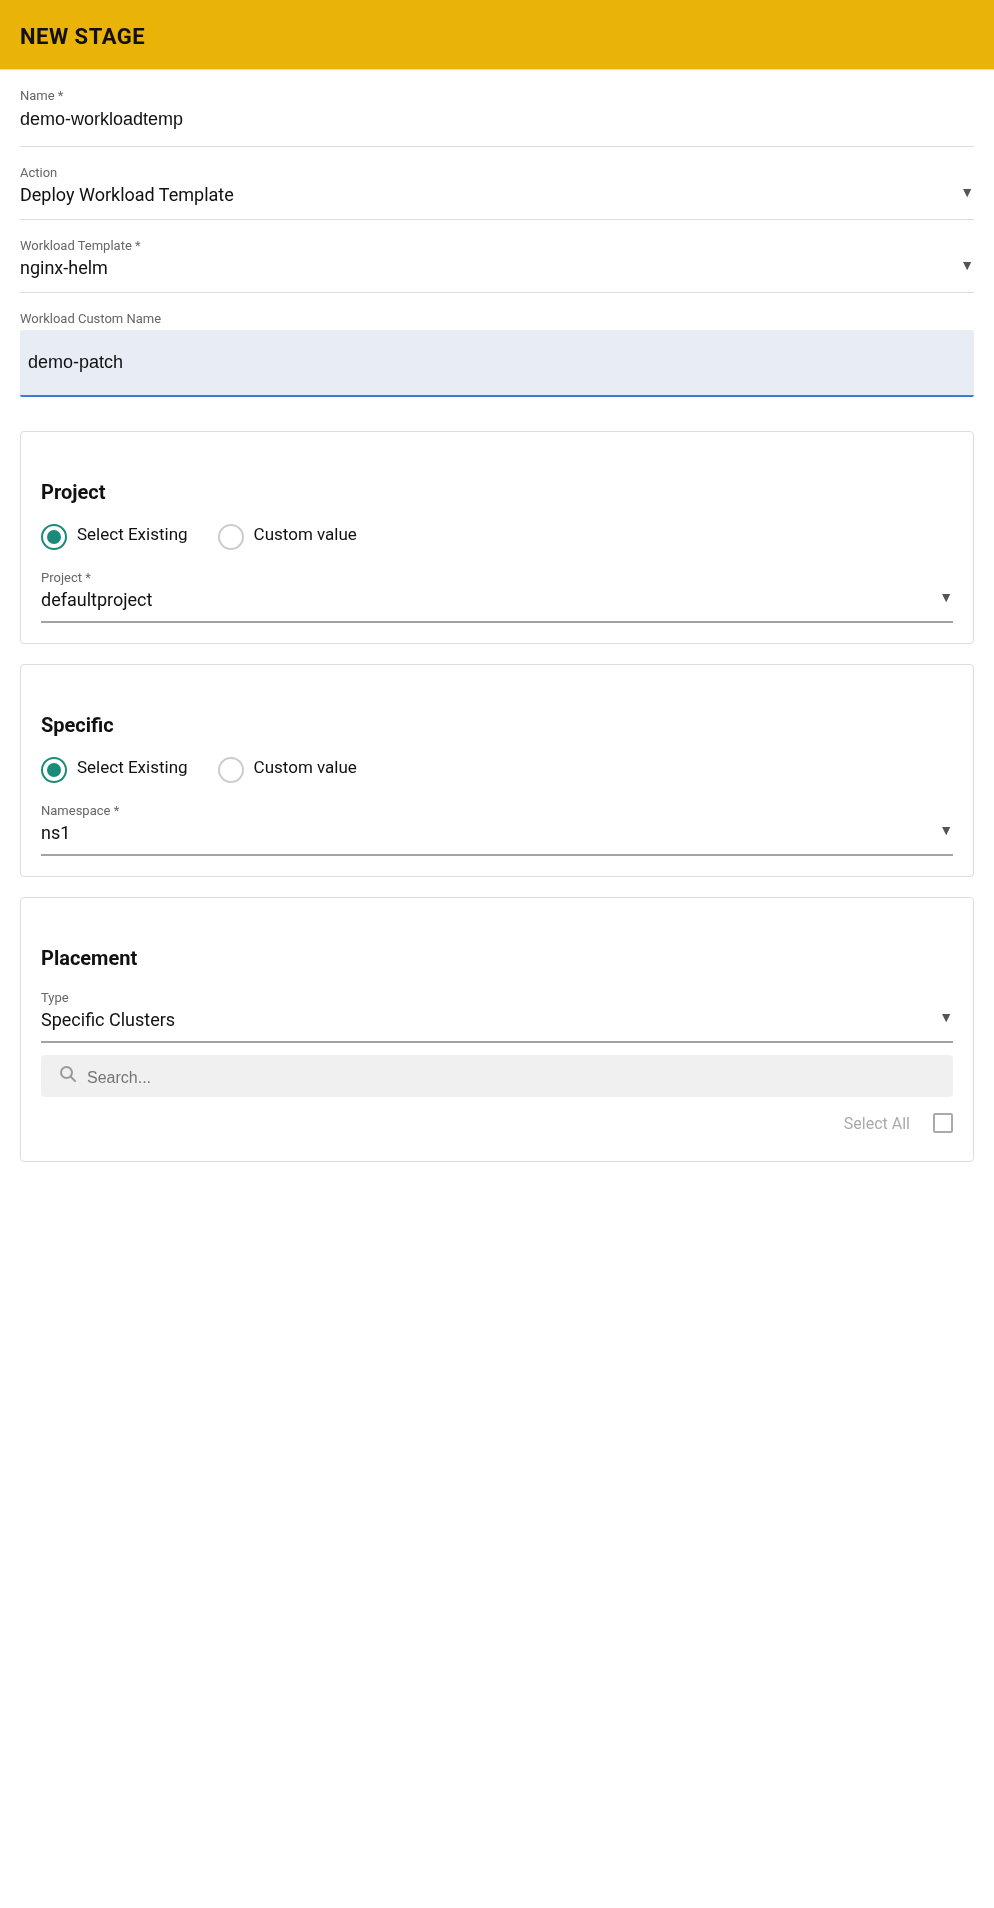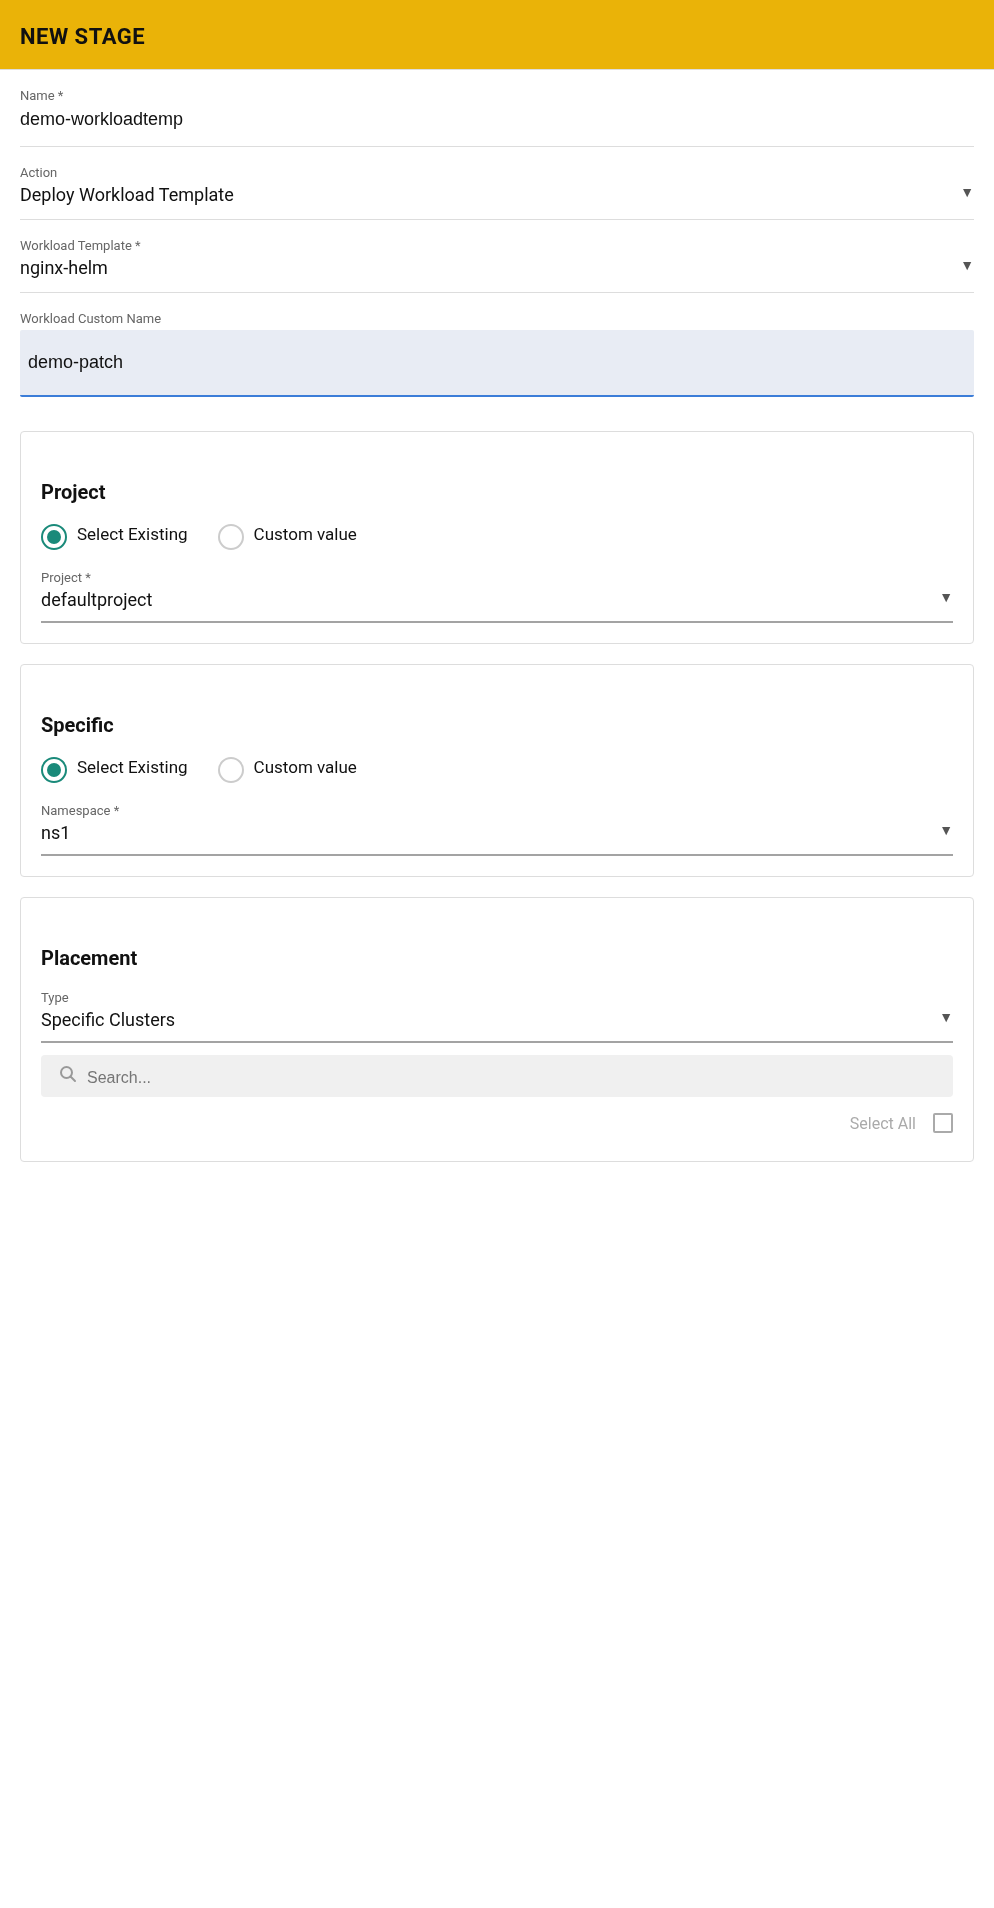--- a/index.html
+++ b/index.html
@@ -168,21 +168,21 @@
       font-size: 16px;
       color: #999;
       width: 100%;
     }
 
     .select-all-row {
       display: flex;
       align-items: center;
       justify-content: flex-end;
       padding: 16px 0 8px 0;
-      gap: 17px;
+      gap: 23px;
     }
 
     .select-all-label {
       font-size: 16px;
       color: #aaa;
     }
 
     .select-all-checkbox {
       width: 20px;
       height: 20px;

